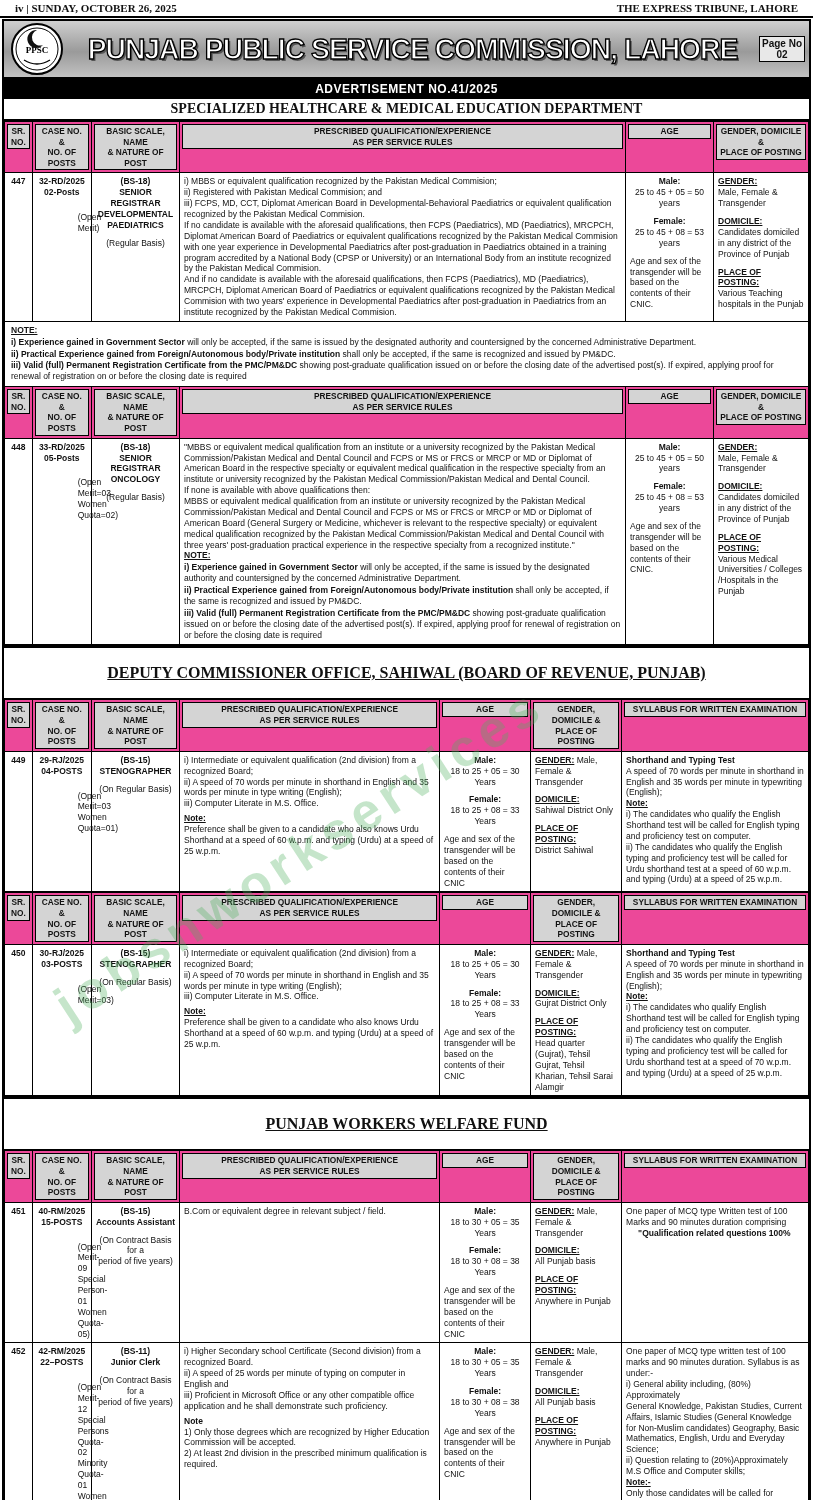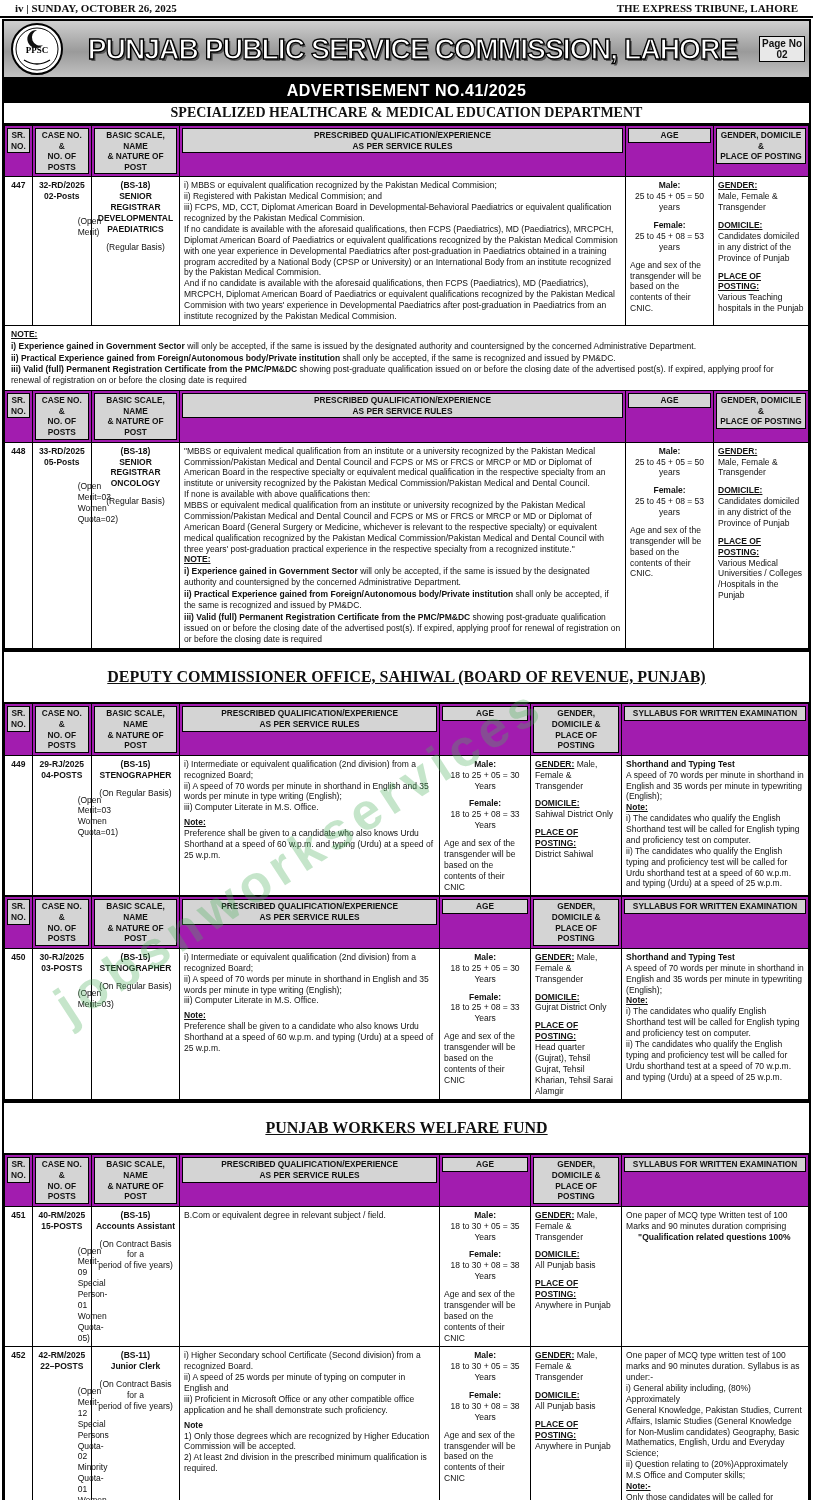--- a/index.html
+++ b/index.html
@@ -15,29 +15,29 @@
   .ad-frame { border:2px solid #000; margin:1px 2px; }
 
   
   .banner { position:relative; display:flex; align-items:center;
     background:linear-gradient(#cfcfcf,#9a9a9a 55%,#c2c2c2); border-bottom:2px solid #000; height:58px; padding:2px 4px; }
   .logo { flex:0 0 58px; height:54px; display:flex; align-items:center; justify-content:center; }
   .banner-title { flex:1; text-align:center; font-weight:bold; font-size:30px; letter-spacing:-1px;
     color:#fff; -webkit-text-stroke:1.4px #000; text-shadow:2px 2px 0 #555; transform:scaleX(.94); white-space:nowrap; }
   .page-no { flex:0 0 46px; background:#e8e8e8; border:1px solid #000; font-size:10px; font-weight:bold; text-align:center; padding:1px; }
 
-  .adv-bar { background:#000; color:#fff; text-align:center; font-weight:bold; font-size:16px; padding:3px 0; letter-spacing:.5px; }
+  .adv-bar { background:#000; color:#fff; text-align:center; font-weight:bold; font-size:12px; padding:3px 0; letter-spacing:.5px; }
   .dept-header, .sec-header { font-family:"Liberation Serif", serif; font-weight:bold; text-align:center; }
   .dept-header { font-size:14px; padding:2px 0; border-bottom:2px solid #000; }
   .sec-header { font-size:16px; padding:16px 0; border-top:3px solid #000; border-bottom:1px solid #000; background:#fff;text-decoration:underline; }
   .sec-subheader { font-family:"Liberation Serif", serif; font-weight:bold; font-size:14px; text-align:center; background:#d8d8d8; padding:2px 0; border-bottom:1px solid #000; }
 
   table { width:100%; border-collapse:collapse; table-layout:fixed; }
   td, th { border:1px solid #000; vertical-align:top; font-size:8.5px; line-height:1.28; padding:3px 4px; text-align:left; }
-  th { padding:2px; background:#a21caf; }
+  th { padding:2px; background:#ec4899; }
   .head-inner { border:1px solid #000; background:#d4d4d4; font-weight:bold; font-size:8.3px; text-align:center; padding:1px 2px; white-space:pre-line; }
   .ctr { text-align:center; }
   .b { font-weight:bold; }
   .u { text-decoration:underline; }
   .pre { white-space:pre-line; }
   .mt { margin-top:7px; }
   .mt4 { margin-top:4px; }
   .sr-cell { text-align:center; font-weight:bold; }
   .case-cell div, .scale-cell div { text-align:center; }
   .quota { margin-top:14px;margin-left:41px; }

